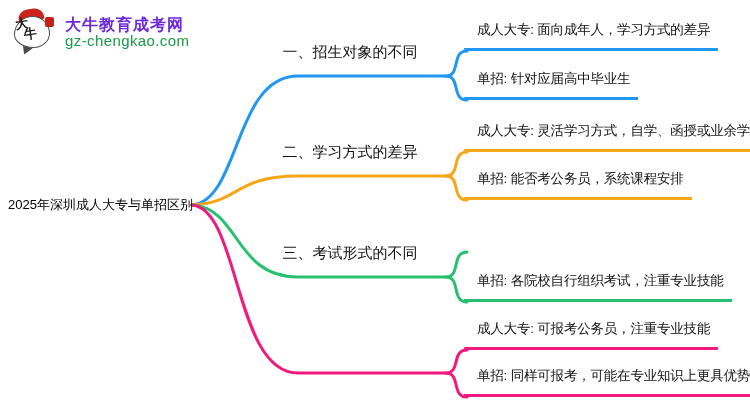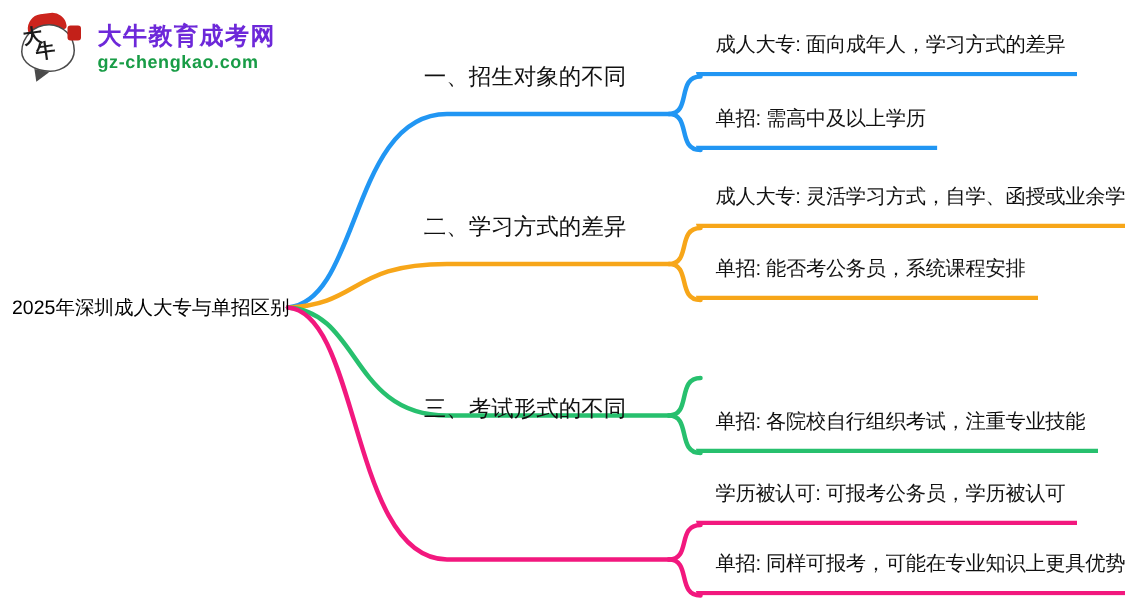--- a/index.html
+++ b/index.html
@@ -25,32 +25,32 @@
     border-top:8px solid #4a4a4a;transform:rotate(12deg);}
   .logo-chars{position:absolute;left:4px;top:9px;width:28px;
     font-family:"Liberation Serif","DejaVu Serif",serif;font-weight:bold;
     font-size:13px;line-height:11px;color:#1b1b1b;transform:rotate(-8deg);}
   .logo-chars span:first-child{display:block;margin-left:-1px;}
   .logo-chars span:last-child{display:block;margin-left:6px;}
   .logo-seal{position:absolute;right:3px;top:9px;width:9px;height:10px;
     background:#c32019;border-radius:2px;}
   .logo-texts{margin-left:8px;padding-top:8px;}
   .logo-name{font-size:16px;font-weight:bold;letter-spacing:1px;line-height:18px;}
-  .logo-url{font-size:12px;font-weight:bold;letter-spacing:.4px;line-height:14px;}
+  .logo-url{font-size:15px;font-weight:normal;letter-spacing:.4px;line-height:14px;}
 
   
   .center-title{position:absolute;left:8px;top:197px;width:180px;
     font-size:13px;line-height:16px;white-space:nowrap;color:#000000;}
   .branch-label{position:absolute;left:255px;width:190px;text-align:center;
     font-size:15px;line-height:20px;white-space:nowrap;color:#111;}
   .leaf{position:absolute;left:464px;white-space:nowrap;
     font-size:13.5px;line-height:20px;letter-spacing:-.2px;color:#111;
     padding:0 8px 8px 13px;border-bottom:3px solid #999;
     border-bottom-left-radius:3px;}
-  .b1t{top:42px;} .b2t{top:142px;} .b3t{top:243px;margin-top:20px;} .b4t{top:339px;}
+  .b1t{top:42px;} .b2t{top:142px;} .b3t{top:243px;} .b4t{top:339px;}
   .l1a{top:20px;} .l1b{top:69px;}
   .l2a{top:121px;} .l2b{top:169px;}
   .l3a{top:221px;} .l3b{top:271px;}
   .l4a{top:319px;} .l4b{top:366px;}
 </style>
 </head>
 <body>
 
 <div class="stage">
 
@@ -90,23 +90,23 @@
     </div>
   </div>
 
   <div class="center-title">2025年深圳成人大专与单招区别</div>
 
   <div class="branch-label b2t">二、学习方式的差异</div>
   <div class="branch-label b1t">一、招生对象的不同</div>
   <div class="branch-label b3t">三、考试形式的不同</div>
 
   <div class="leaf l1a" style="border-bottom-color: rgb(33, 150, 243);">成人大专: 面向成年人，学习方式的差异</div>
-  <div class="leaf l1b" style="border-bottom-color: rgb(33, 150, 243);">单招: 需高中及以上学历</div>
+  <div class="leaf l1b" style="border-bottom-color: rgb(33, 150, 243);">单招: 针对应届高中毕业生</div>
 
   <div class="leaf l2a" style="border-bottom-color: rgb(247, 166, 25);">成人大专: 灵活学习方式，自学、函授或业余学习</div>
   <div class="leaf l2b" style="border-bottom-color: rgb(247, 166, 25);">单招: 能否考公务员，系统课程安排</div>
 
   <div class="leaf l3b" style="border-bottom-color: rgb(39, 192, 110);">单招: 各院校自行组织考试，注重专业技能</div>
 
-  <div class="leaf l4a" style="border-bottom-color: rgb(242, 24, 126);">学历被认可: 可报考公务员，学历被认可</div>
+  <div class="leaf l4a" style="border-bottom-color: rgb(242, 24, 126);">成人大专: 可报考公务员，注重专业技能</div>
   <div class="leaf l4b" style="border-bottom-color: rgb(242, 24, 126);">单招: 同样可报考，可能在专业知识上更具优势</div>
 
 </div>
 
 </body></html>

